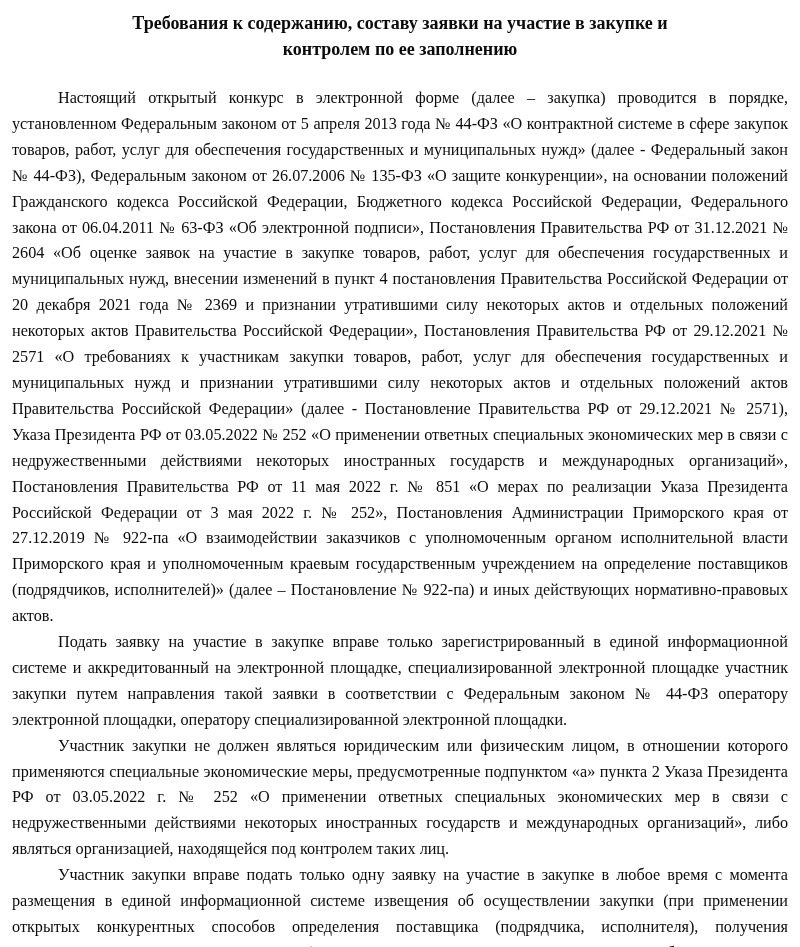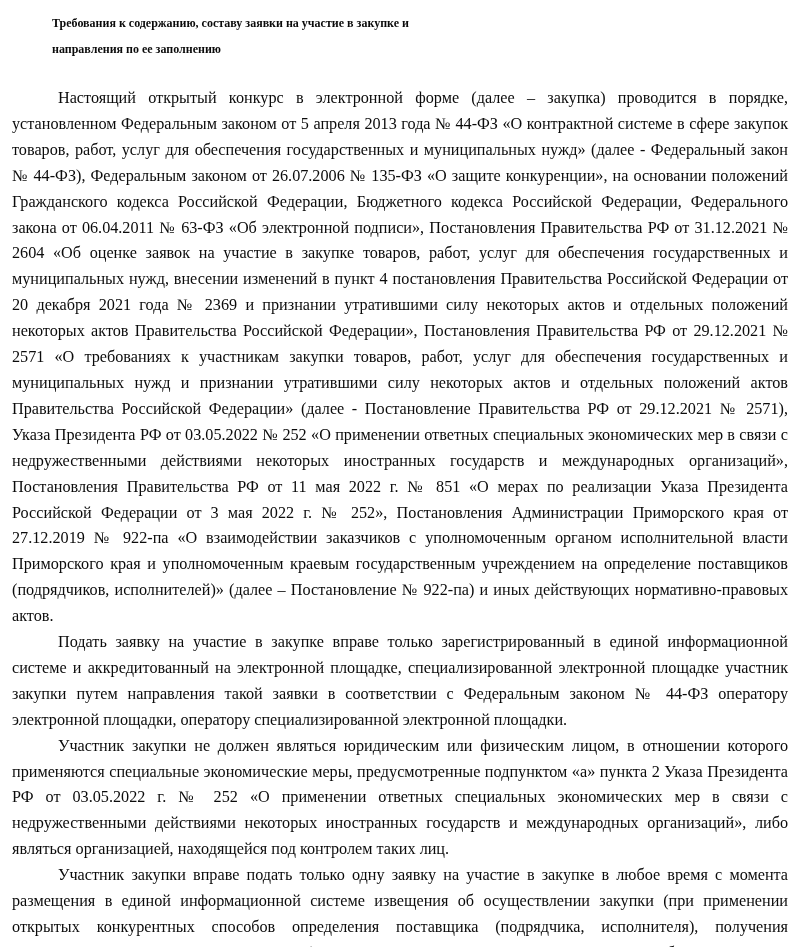--- a/index.html
+++ b/index.html
@@ -15,23 +15,23 @@
     -webkit-font-smoothing: antialiased;
   }
   .page {
     width: 800px;
     min-height: 947px;
     box-sizing: border-box;
     padding: 10px 12px 6px 12px;
     background: #ffffff;
   }
   .doc-title {
-    text-align: left;
+    text-align: center;
     font-weight: bold;
-    font-size: 12px;
+    font-size: 18px;
     line-height: 26px;
     margin: 0 0 11px 0;
     padding: 0 40px;
   }
   .doc-title .title-line {
     display: block;
   }
   .body-paragraph {
     margin: 0;
     padding: 0;
@@ -46,21 +46,21 @@
     margin-top: 24px;
   }
 </style>
 </head>
 <body>
 
 <div class="page">
 
   <h1 class="doc-title">
     <span class="title-line">Требования к содержанию, составу заявки на участие в закупке и</span>
-    <span class="title-line">направления по ее заполнению</span>
+    <span class="title-line">контролем по ее заполнению</span>
   </h1>
 
   <p class="body-paragraph first-after-title">Настоящий открытый конкурс в электронной форме (далее – закупка) проводится в порядке, установленном Федеральным законом от 5 апреля 2013 года № 44-ФЗ «О контрактной системе в сфере закупок товаров, работ, услуг для обеспечения государственных и муниципальных нужд» (далее - Федеральный закон № 44-ФЗ), Федеральным законом от 26.07.2006 № 135-ФЗ «О защите конкуренции», на основании положений Гражданского кодекса Российской Федерации, Бюджетного кодекса Российской Федерации, Федерального закона от 06.04.2011 № 63-ФЗ «Об электронной подписи», Постановления Правительства РФ от 31.12.2021 № 2604 «Об оценке заявок на участие в закупке товаров, работ, услуг для обеспечения государственных и муниципальных нужд, внесении изменений в пункт 4 постановления Правительства Российской Федерации от 20 декабря 2021 года № 2369 и признании утратившими силу некоторых актов и отдельных положений некоторых актов Правительства Российской Федерации», Постановления Правительства РФ от 29.12.2021 № 2571 «О требованиях к участникам закупки товаров, работ, услуг для обеспечения государственных и муниципальных нужд и признании утратившими силу некоторых актов и отдельных положений актов Правительства Российской Федерации» (далее - Постановление Правительства РФ от 29.12.2021 № 2571), Указа Президента РФ от 03.05.2022 № 252 «О применении ответных специальных экономических мер в связи с недружественными действиями некоторых иностранных государств и международных организаций», Постановления Правительства РФ от 11 мая 2022 г. № 851 «О мерах по реализации Указа Президента Российской Федерации от 3 мая 2022 г. № 252», Постановления Администрации Приморского края от 27.12.2019 № 922-па «О взаимодействии заказчиков с уполномоченным органом исполнительной власти Приморского края и уполномоченным краевым государственным учреждением на определение поставщиков (подрядчиков, исполнителей)» (далее – Постановление № 922-па) и иных действующих нормативно-правовых актов.</p>
 
   <p class="body-paragraph">Подать заявку на участие в закупке вправе только зарегистрированный в единой информационной системе и аккредитованный на электронной площадке, специализированной электронной площадке участник закупки путем направления такой заявки в соответствии с Федеральным законом № 44-ФЗ оператору электронной площадки, оператору специализированной электронной площадки.</p>
 
   <p class="body-paragraph">Участник закупки не должен являться юридическим или физическим лицом, в отношении которого применяются специальные экономические меры, предусмотренные подпунктом «а» пункта 2 Указа Президента РФ от 03.05.2022 г.  № 252 «О применении ответных специальных экономических мер в связи с недружественными действиями некоторых иностранных государств и международных организаций», либо являться организацией, находящейся под контролем таких лиц.</p>
 
   <p class="body-paragraph">Участник закупки вправе подать только одну заявку на участие в закупке в любое время с момента размещения в единой информационной системе извещения об осуществлении закупки (при применении открытых конкурентных способов определения поставщика (подрядчика, исполнителя), получения приглашения, документации о закупке (при применении закрытых конкурентных способов определения поставщика (подрядчика, исполнителя) до окончания установленного в соответствии с Федеральным законом № 44-ФЗ срока подачи заявок на участие в закупке.</p>
 

